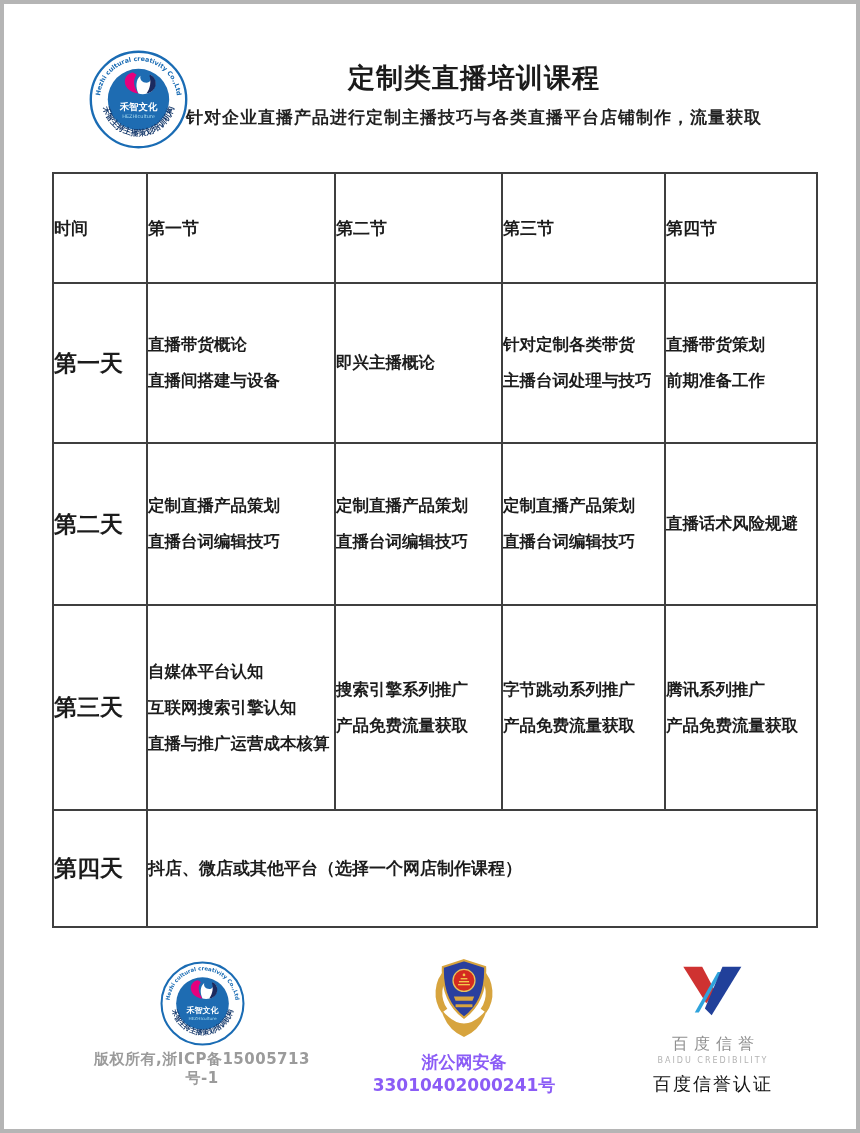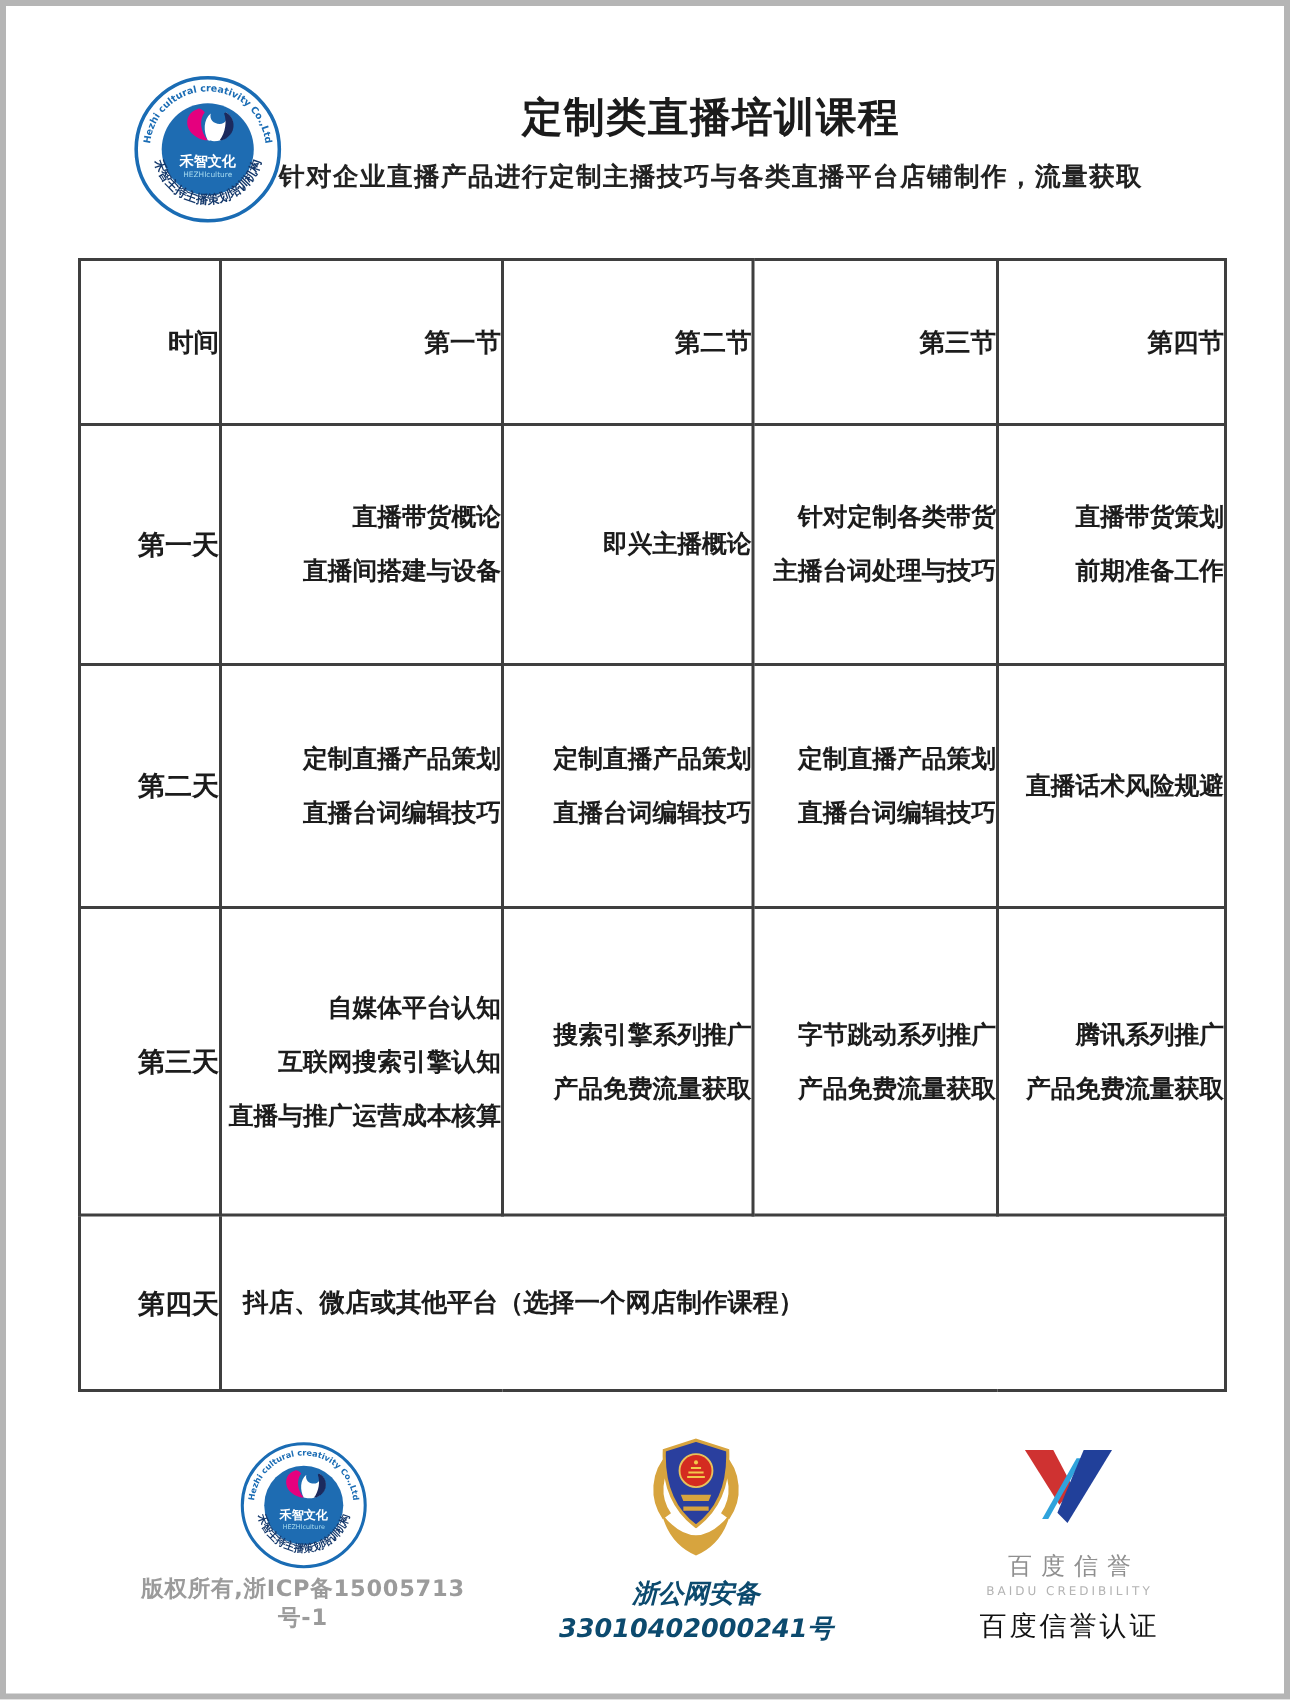--- a/index.html
+++ b/index.html
@@ -42,35 +42,34 @@
 
   
   table.course {
     position: absolute;
     left: 48px; top: 168px;
     border-collapse: collapse;
     table-layout: fixed;
   }
   table.course td {
     border: 2px solid #3f3f3f;
-    text-align: right;
+    text-align: left;
     vertical-align: middle;
     color: #1c1c1c;
     font-weight: bold;
   }
   td.hdr { font-size: 17px; }
-  td.day { font-size: 18px; }
+  td.day { font-size: 23px; }
   td.cell {
     font-size: 16.5px;
     line-height: 36px;
     white-space: pre-line;
   }
   td.cell.span-cell {
     text-align: left;
-    padding-left: 14px;
     line-height: normal;
     font-size: 17px;
   }
 
   
   .footer-left {
     position: absolute;
     left: 90px; top: 957px;
     width: 216px;
     text-align: center;
@@ -87,22 +86,21 @@
     position: absolute;
     left: 352px; top: 951px;
     width: 216px;
     text-align: center;
   }
   .footer-center svg { width: 76px; height: 88px; }
   .police-text {
     margin-top: 4px;
     font-size: 17px;
     font-weight: bold;
-    color: #0c4a6e;
-    font-style: italic;
+    color: #8b5cf6;
   }
   .footer-right {
     position: absolute;
     left: 624px; top: 960px;
     width: 170px;
     text-align: center;
   }
   .footer-right svg { width: 68px; height: 54px; }
   .baidu-name {
     margin-top: 12px;

